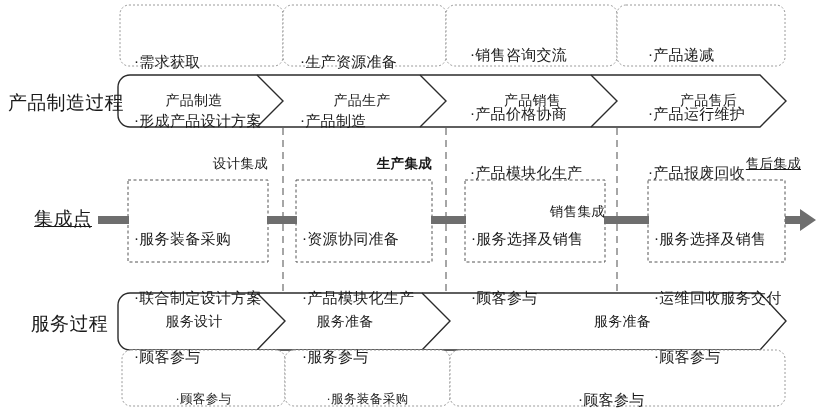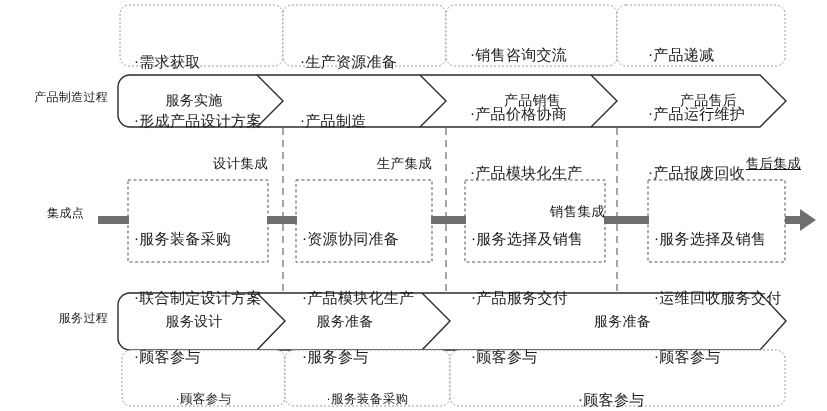--- a/index.html
+++ b/index.html
@@ -63,21 +63,21 @@
     height: 411px;
     pointer-events: none;
   }
   .lbl {
     position: absolute;
     white-space: pre;
     line-height: 1.32;
     letter-spacing: 0.3px;
   }
   .row-label {
-    font-size: 12px;
+    font-size: 19px;
     text-align: right;
   }
   .stage-name {
     font-size: 14px;
     text-align: center;
   }
   .integ-title {
     font-size: 13.5px;
     text-align: right;
   }
@@ -145,21 +145,21 @@
       <rect class="dotbox" x="122" y="350" width="163" height="56" rx="9"></rect>
       <rect class="dotbox" x="285" y="350" width="165" height="56" rx="9"></rect>
       <rect class="dotbox" x="450" y="350" width="335" height="56" rx="9"></rect>
     </g>
 
   </svg>
 
   <div class="text-layer">
 
     <div class="lbl row-label" style="left:8px; top:90px; width:100px;">产品制造过程</div>
-    <div class="lbl row-label" style="left:0; top:206px; width:84px;">集成点</div>
+    <div class="lbl row-label" style="left:8px; top:206px; width:84px;text-decoration:underline;">集成点</div>
     <div class="lbl row-label" style="left:8px; top:311px; width:100px;">服务过程</div>
 
     <div class="lbl bullets" style="left:134px; top:13px; width:150px;">
       <span>·需求获取</span>
       <span>·形成产品设计方案</span>
     </div>
     <div class="lbl bullets" style="left:300px; top:13px; width:150px;">
       <span>·生产资源准备</span>
       <span>·产品制造</span>
     </div>
@@ -167,42 +167,42 @@
       <span>·销售咨询交流</span>
       <span>·产品价格协商</span>
       <span>·产品模块化生产</span>
     </div>
     <div class="lbl bullets" style="left:648px; top:6px; width:150px;">
       <span>·产品递减</span>
       <span>·产品运行维护</span>
       <span>·产品报废回收</span>
     </div>
 
-    <div class="lbl stage-name" style="left:124px; top:92px; width:140px;">服务实施</div>
+    <div class="lbl stage-name" style="left:124px; top:92px; width:140px;">产品制造</div>
+    <div class="lbl stage-name" style="left:292px; top:92px; width:140px;">产品生产</div>
     <div class="lbl stage-name" style="left:460px; top:92px; width:145px;">产品销售</div>
     <div class="lbl stage-name" style="left:636px; top:92px; width:145px;">产品售后</div>
 
     <div class="lbl integ-title" style="left:128px; top:155px; width:140px;">设计集成</div>
-    <div class="lbl integ-title" style="left:296px; top:155px; width:136px;">生产集成</div>
+    <div class="lbl integ-title" style="left:296px; top:155px; width:136px;font-weight:bold;">生产集成</div>
     <div class="lbl integ-title" style="left:465px; top:155px; width:140px;margin-top:48px;">销售集成</div>
     <div class="lbl integ-title" style="left:664px; top:155px; width:137px;text-decoration:underline;">售后集成</div>
 
     <div class="lbl bullets" style="left:134px; top:190px; width:140px;">
       <span>·服务装备采购</span>
       <span>·联合制定设计方案</span>
       <span>·顾客参与</span>
     </div>
     <div class="lbl bullets" style="left:302px; top:190px; width:140px;">
       <span>·资源协同准备</span>
       <span>·产品模块化生产</span>
       <span>·服务参与</span>
     </div>
     <div class="lbl bullets" style="left:471px; top:190px; width:140px;">
       <span>·服务选择及销售</span>
-      <span>·产品服务交付</span>
       <span>·顾客参与</span>
     </div>
     <div class="lbl bullets" style="left:654px; top:190px; width:140px;">
       <span>·服务选择及销售</span>
       <span>·运维回收服务交付</span>
       <span>·顾客参与</span>
     </div>
 
     <div class="lbl stage-name" style="left:124px; top:313px; width:140px;">服务设计</div>
     <div class="lbl stage-name" style="left:275px; top:313px; width:140px;">服务准备</div>

